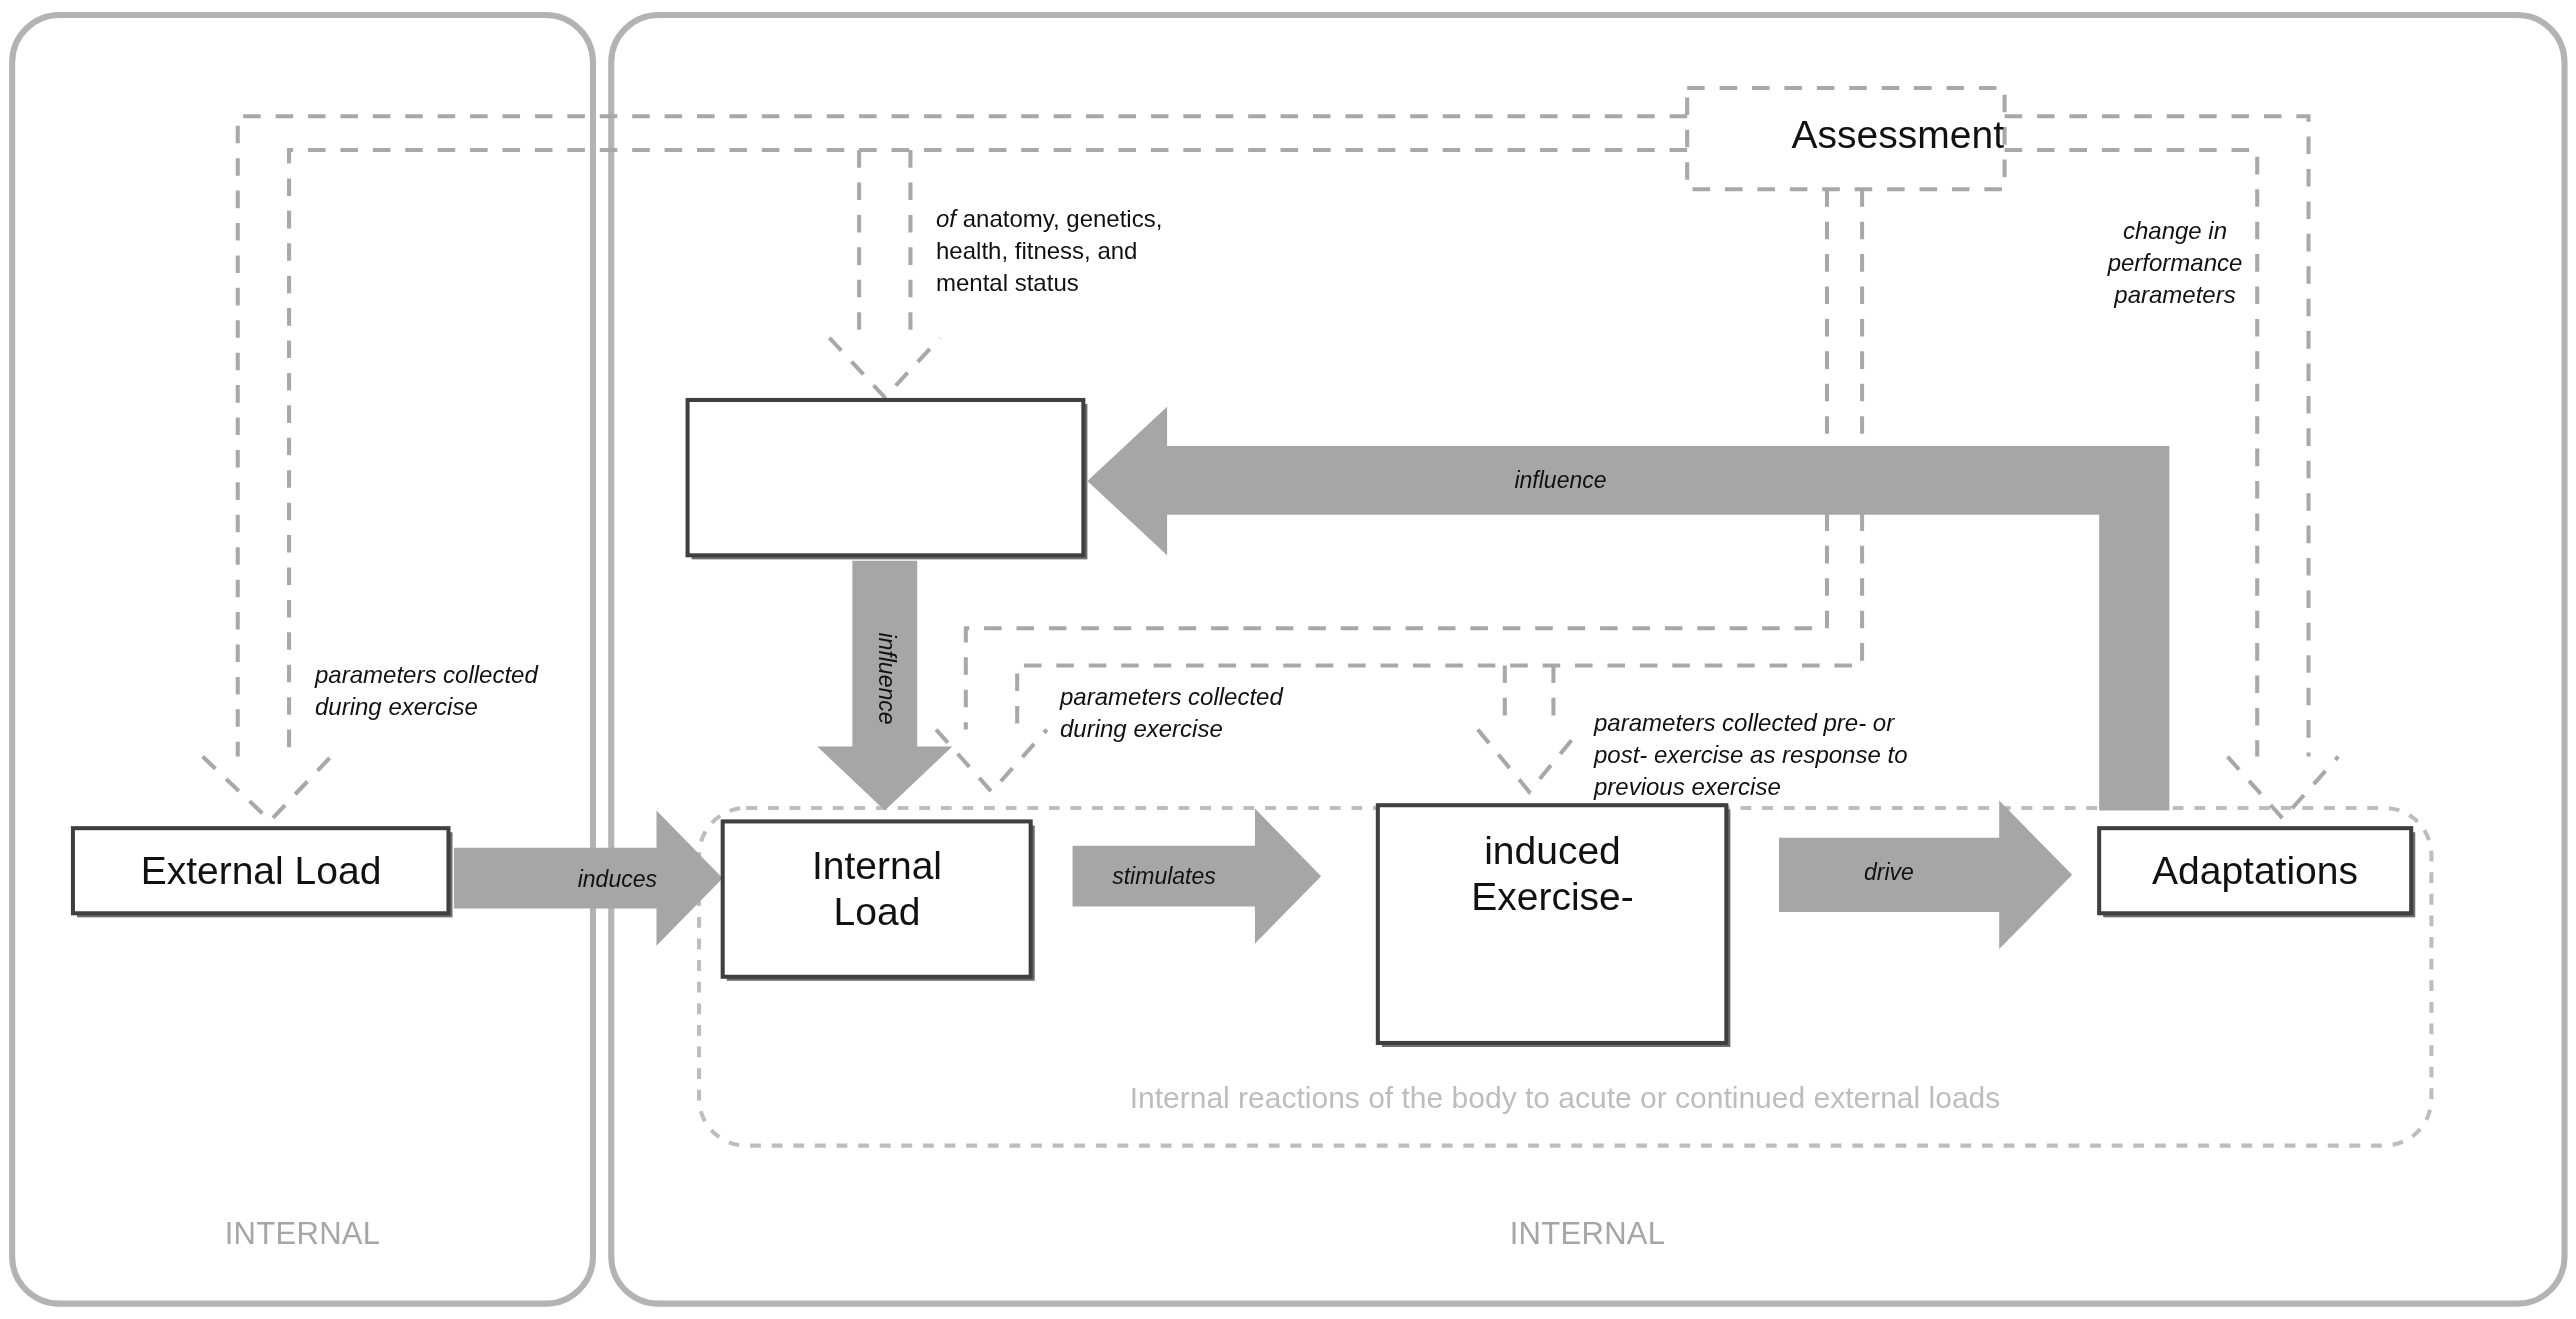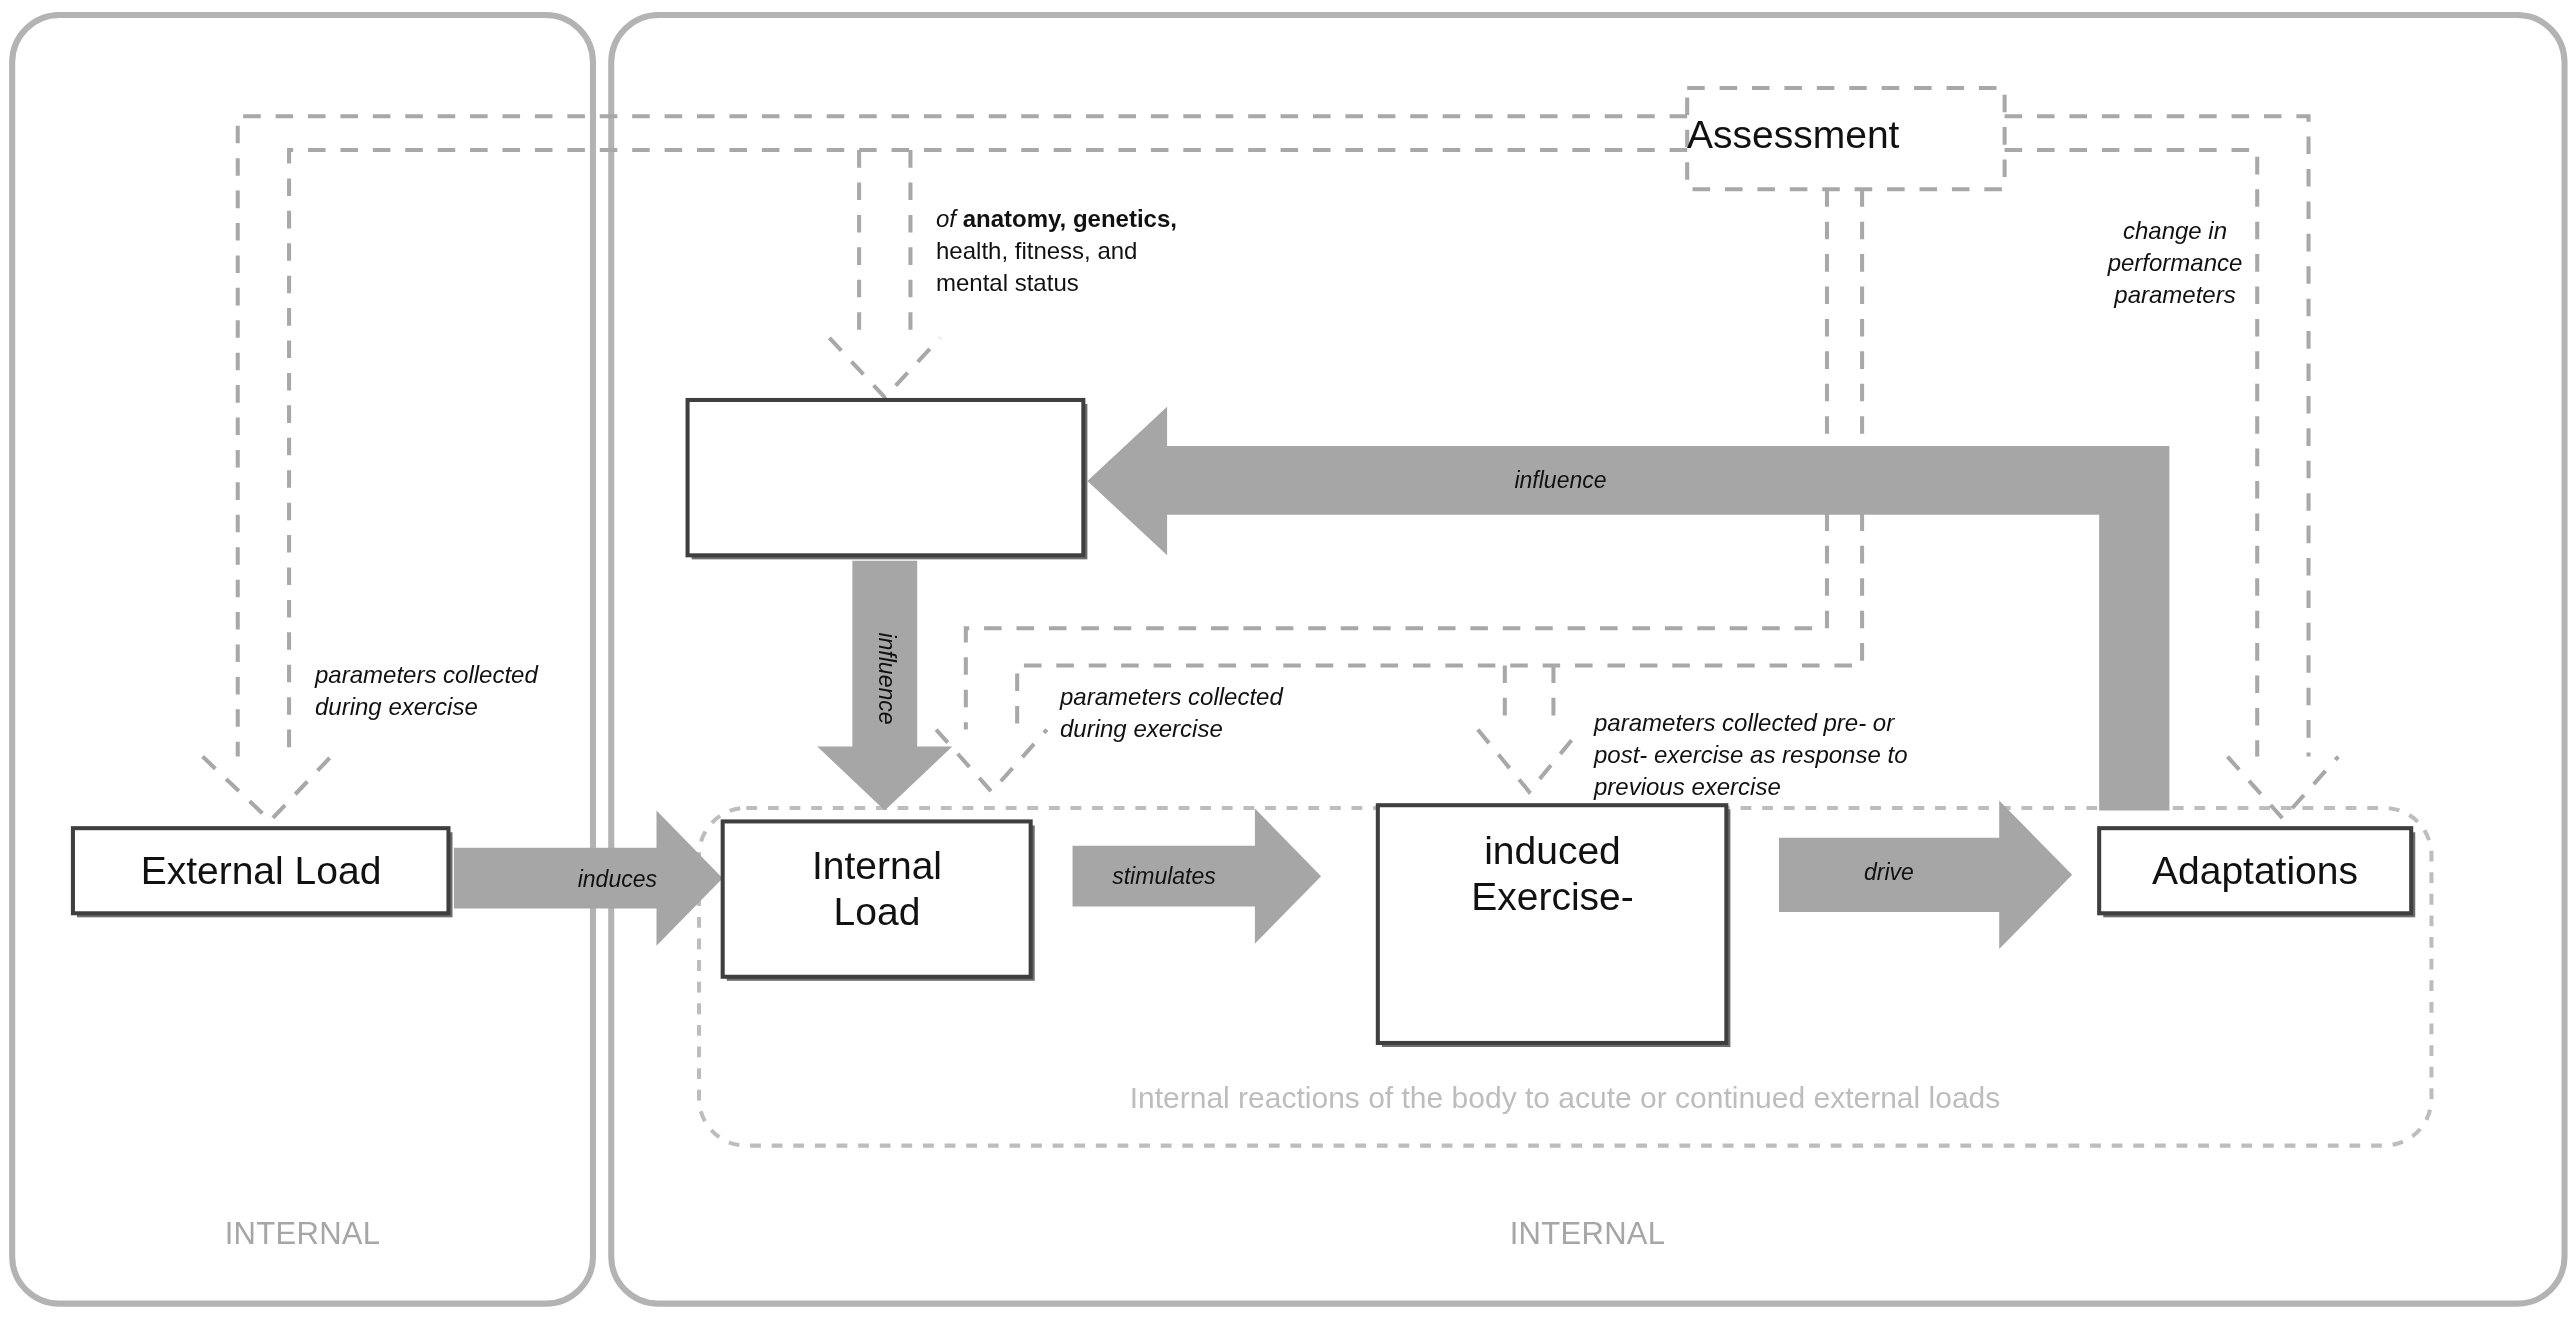--- a/index.html
+++ b/index.html
@@ -84,21 +84,21 @@
     <rect class="node-shadow" x="1076" y="1222" width="456" height="230"></rect>
     <rect class="node" x="1070" y="1216" width="456" height="230"></rect>
 
     <rect class="node-shadow" x="2046" y="1198" width="516" height="352"></rect>
     <rect class="node" x="2040" y="1192" width="516" height="352"></rect>
 
     <rect class="node-shadow" x="3114" y="1232" width="462" height="126"></rect>
     <rect class="node" x="3108" y="1226" width="462" height="126"></rect>
   </svg>
 
-  <div class="lbl assess-lbl" style="left:1687px;top:113px;width:317px;text-align:left;">Assessment</div>
+  <div class="lbl assess-lbl" style="left:1687px;top:113px;width:317px;text-align:right;">Assessment</div>
 
   <div class="lbl node-text" style="left:73px;top:848px;width:376px;">External Load</div>
 
 
   <div class="lbl node-text" style="left:723px;top:843px;width:308px;">
     <div>Internal</div>
     <div>Load</div>
   </div>
 
   <div class="lbl node-text" style="left:1378px;top:828px;width:349px;">
@@ -113,21 +113,21 @@
   <div class="lbl arrow-cap" style="left:1073px;top:863px;width:182px;text-align:center;">stimulates</div>
 
   <div class="lbl arrow-cap" style="left:1779px;top:859px;width:220px;text-align:center;">drive</div>
 
   <div class="lbl arrow-cap vrot" style="left:900px;top:601px;width:155px;text-align:center;">influence</div>
 
   <div class="lbl arrow-cap" style="left:1385px;top:467px;width:351px;text-align:center;">influence</div>
 
   <div class="lbl italic-note" style="left:936px;top:203px;width:351px;">
     <div>
-      <em>of</em><span style="font-style:normal;font-weight:bold;"> anatomy, genetics,</span>
+      <em>of</em><span style="font-style:normal;"> anatomy, genetics,</span>
     </div>
     <div style="font-style:normal;">health, fitness, and</div>
     <div style="font-style:normal;">mental status</div>
   </div>
 
   <div class="lbl italic-note" style="left:315px;top:659px;width:317px;">
     <div>parameters collected</div>
     <div>during exercise</div>
   </div>
 

